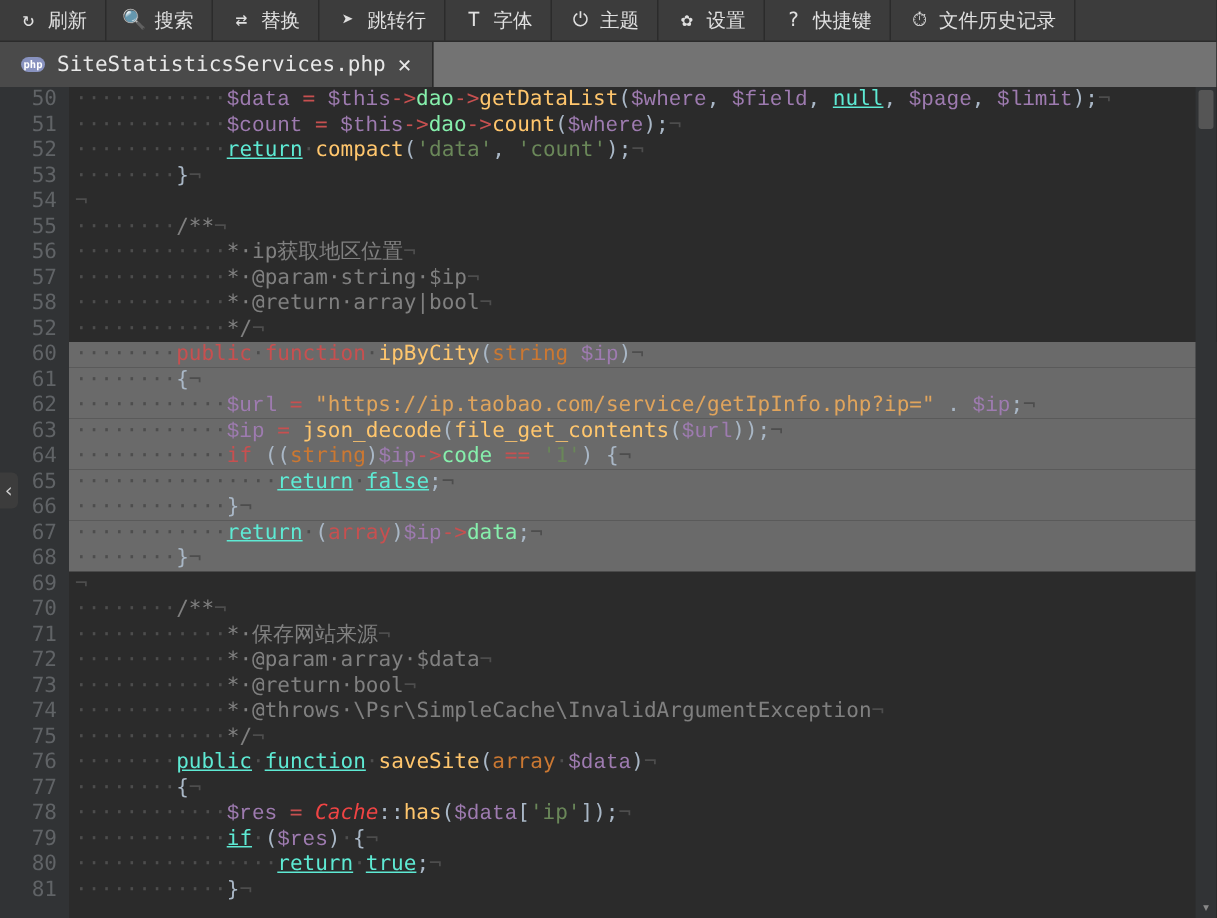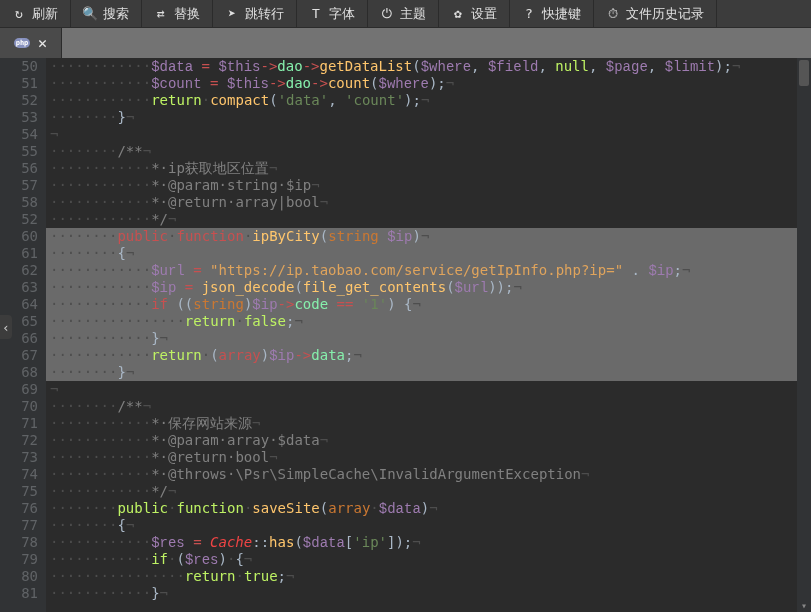--- a/index.html
+++ b/index.html
@@ -96,21 +96,21 @@
     overflow:hidden;
   }
   .code-line{
     height:17px;
     padding-left:4px;
   }
   .sel{
     background:#6a6a6a;
   }
   
-  .kw   { color:#bef264; }
+  .kw   { color:#5eead4;text-decoration:underline; }
   .kw2  { color:#c75050; }
   .fn   { color:#ffc66d; }
   .var  { color:#9e7bb0;font-family:Liberation Mono, monospace; }
   .str  { color:#6a8759; }
   .str2 { color:#e0a45c; }
   .op   { color:#a9b7c6; }
   .ws   { color:#4d4d4d; }
   .cmt  { color:#808080; }
   .type { color:#cb7832; }
   .nm   { color:#86efac; }
@@ -186,20 +186,21 @@
     </div>
     <div class="toolbar-item">
       <span class="tb-icon">⏱</span>
       <span>文件历史记录</span>
     </div>
   </div>
 
 <div class="tabbar">
   <div class="tab">
     <span class="php-icon">php</span>
+    <span>SiteStatisticsServices.php</span>
     <span class="tab-close">✕</span>
   </div>
 </div>
 
 <div class="editor">
   <div class="gutter" id="gutter">
       <div>50</div>
       <div>51</div>
       <div>52</div>
       <div>53</div>

